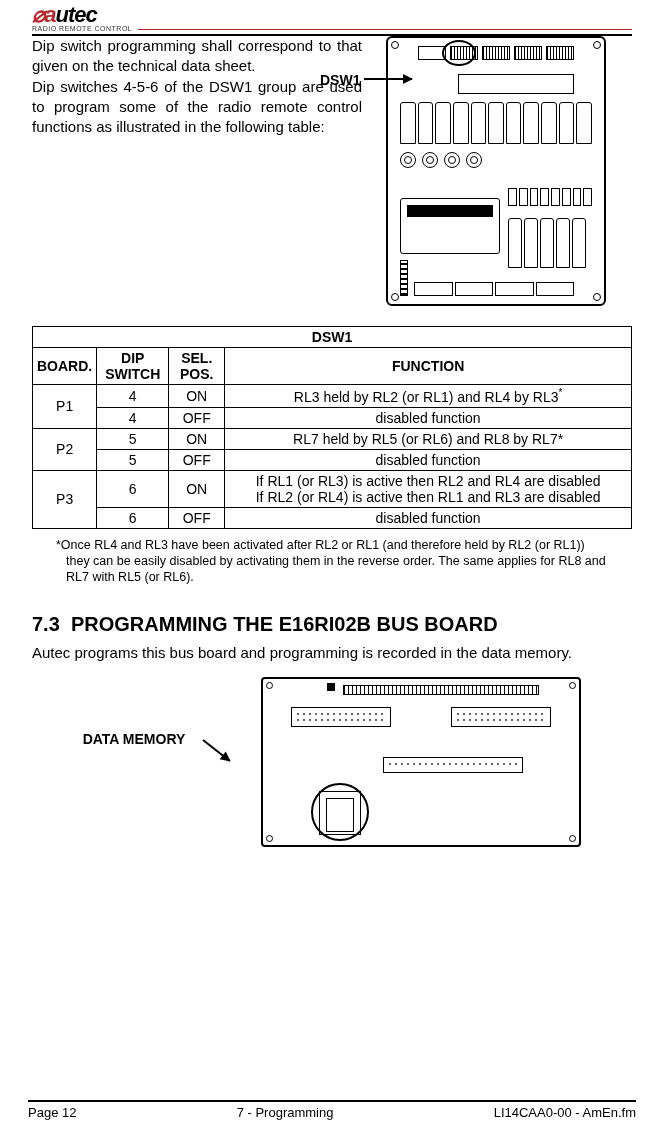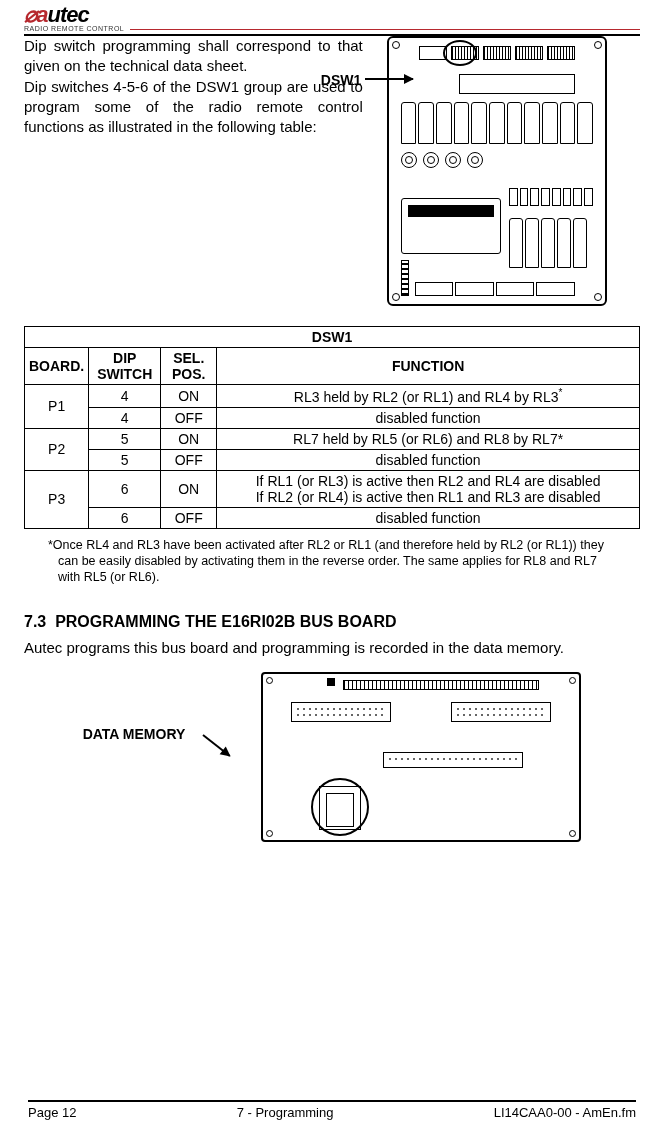--- a/index.html
+++ b/index.html
@@ -7,21 +7,21 @@
     margin: 0;
     padding: 0;
     width: 664px;
     height: 1132px;
     font-family: Arial, Helvetica, sans-serif;
     color: #000;
     position: relative;
     background: #fff;
   }
   .page {
-    padding: 0 24px;
+    padding: 0 32px;
   }
   .header {
     display: flex;
     align-items: flex-end;
     justify-content: space-between;
     border-bottom: 2px solid #000;
     padding-bottom: 2px;
     margin-top: 4px;
   }
   .logo {
@@ -232,21 +232,21 @@
 
   .footnote {
     font-size: 12.5px;
     margin: 8px 24px 0 24px;
     line-height: 1.3;
     text-indent: -10px;
     padding-left: 10px;
   }
 
   h3.section-title-2 {
-    font-size: 16px;
+    font-size: 20px;
     font-weight: 700;
     margin: 28px 0 8px 0;
   }
   .bus-text {
     font-size: 15px;
   }
   .bus-figure-wrap {
     display:flex;
     align-items:flex-start;
     gap:18px;

